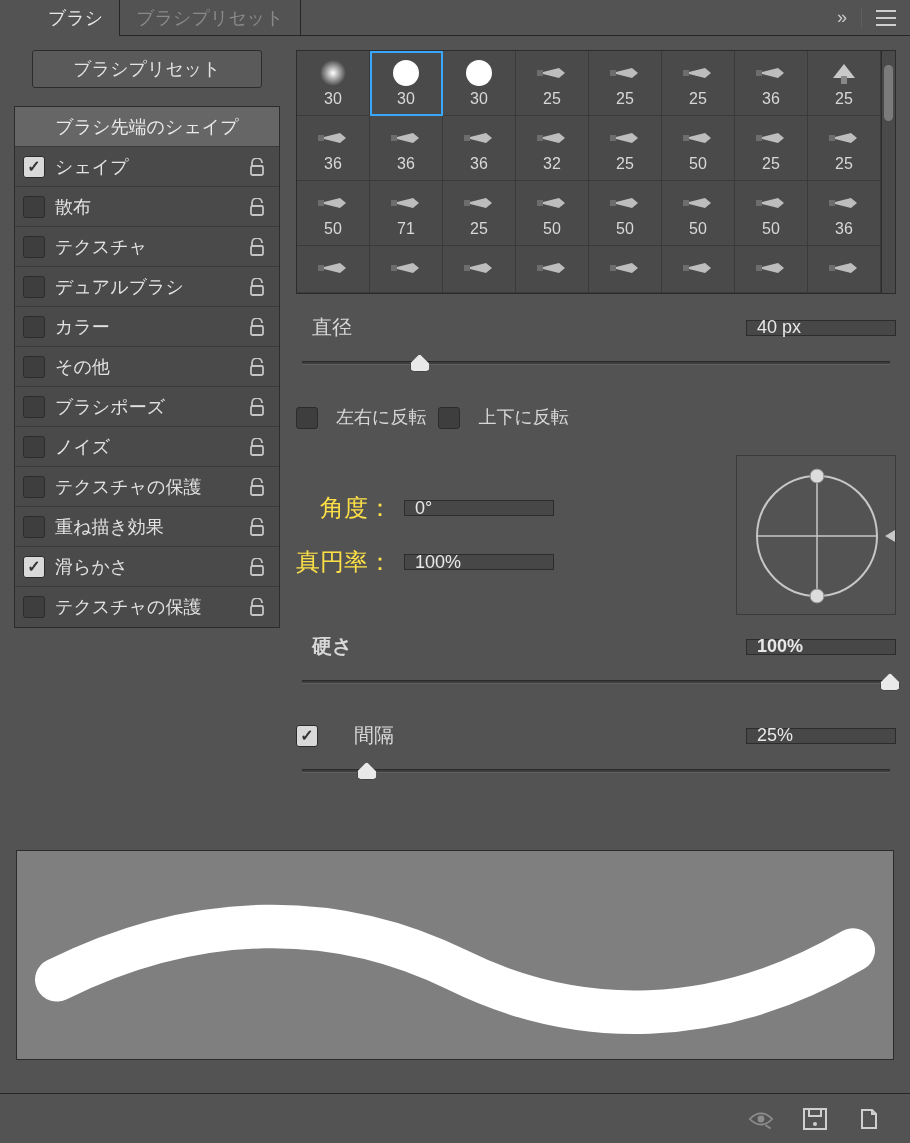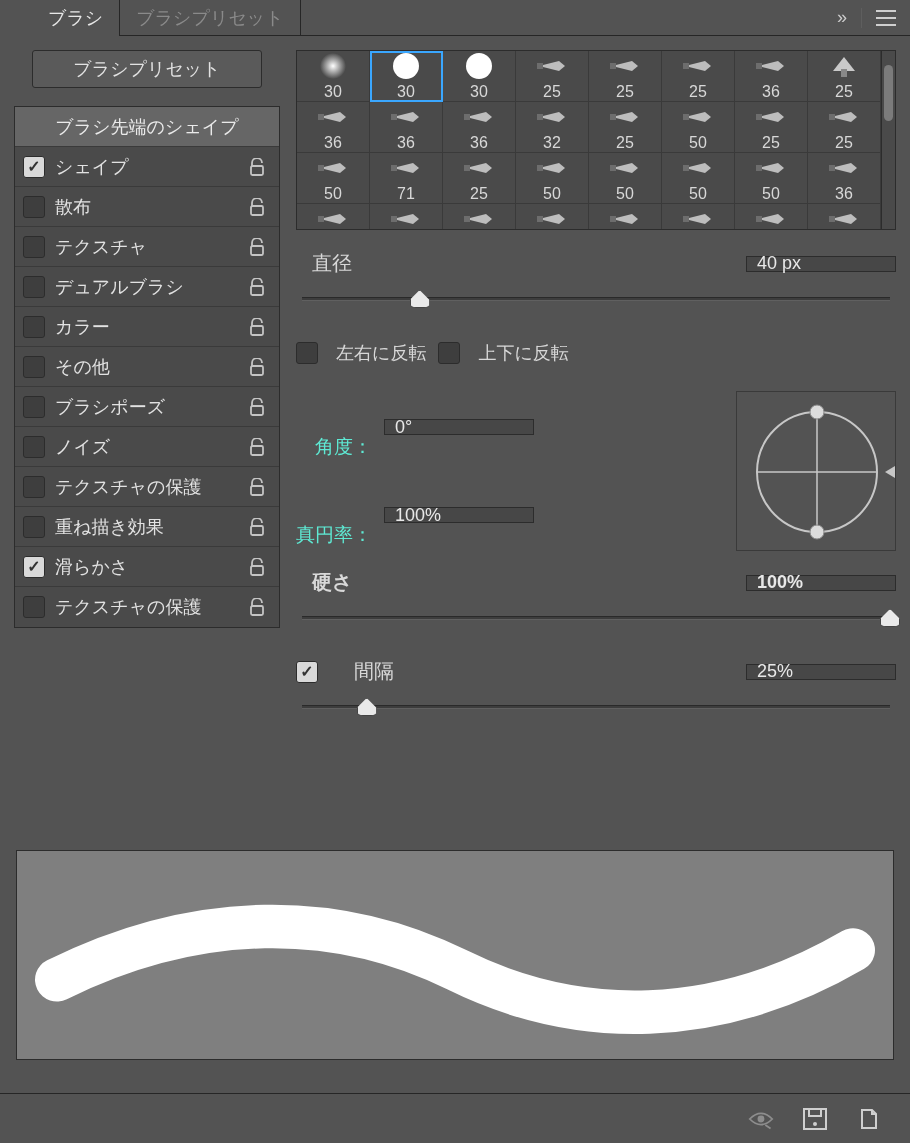--- a/index.html
+++ b/index.html
@@ -104,21 +104,21 @@
     position: relative;
     display: flex;
   }
   .brush-grid {
     flex: 1;
     display: grid;
     grid-template-columns: repeat(8, 1fr);
     gap: 0;
     background: #4a4a4a;
     border: 1px solid #2c2c2c;
-    height: 180px;
+    height: 244px;
     overflow: hidden;
   }
   .brush-cell {
     border-right: 1px solid #3a3a3a;
     border-bottom: 1px solid #3a3a3a;
     display: flex;
     flex-direction: column;
     align-items: center;
     justify-content: center;
     cursor: pointer;
@@ -180,30 +180,30 @@
     top: 3px;
     width: 20px; height: 18px;
     background: #e9e9e9;
     border: 1px solid #444;
     border-radius: 6px 6px 6px 6px / 9px 9px 3px 3px;
     clip-path: polygon(50% 0%, 100% 55%, 100% 100%, 0% 100%, 0% 55%);
     transform: translateX(-10px);
   }
 
   .flip-row {
-    display:flex; align-items:center; gap:8px;
+    display:flex; align-items:flex-end; gap:8px;
     margin-top: 26px;
   }
 
   .angle-block {
     display:flex; gap: 24px; margin-top: 26px; align-items:center;
   }
   .angle-fields { display:flex; flex-direction:column; gap:22px; }
   .angle-fields .row { display:flex; align-items:center; gap:12px; justify-content:flex-end; }
-  .angle-fields .row .label { color:#5eead4; font-size:19px;margin-top:40px; }
+  .angle-fields .row .label { color:#fde047; font-size:24px; }
   .angle-fields .numbox { width: 150px; }
 
   .angle-widget {
     width: 160px; height: 160px;
     border: 1px solid #3a3a3a;
     background: #535353;
     position: relative;
     margin-left: auto;
   }
 

